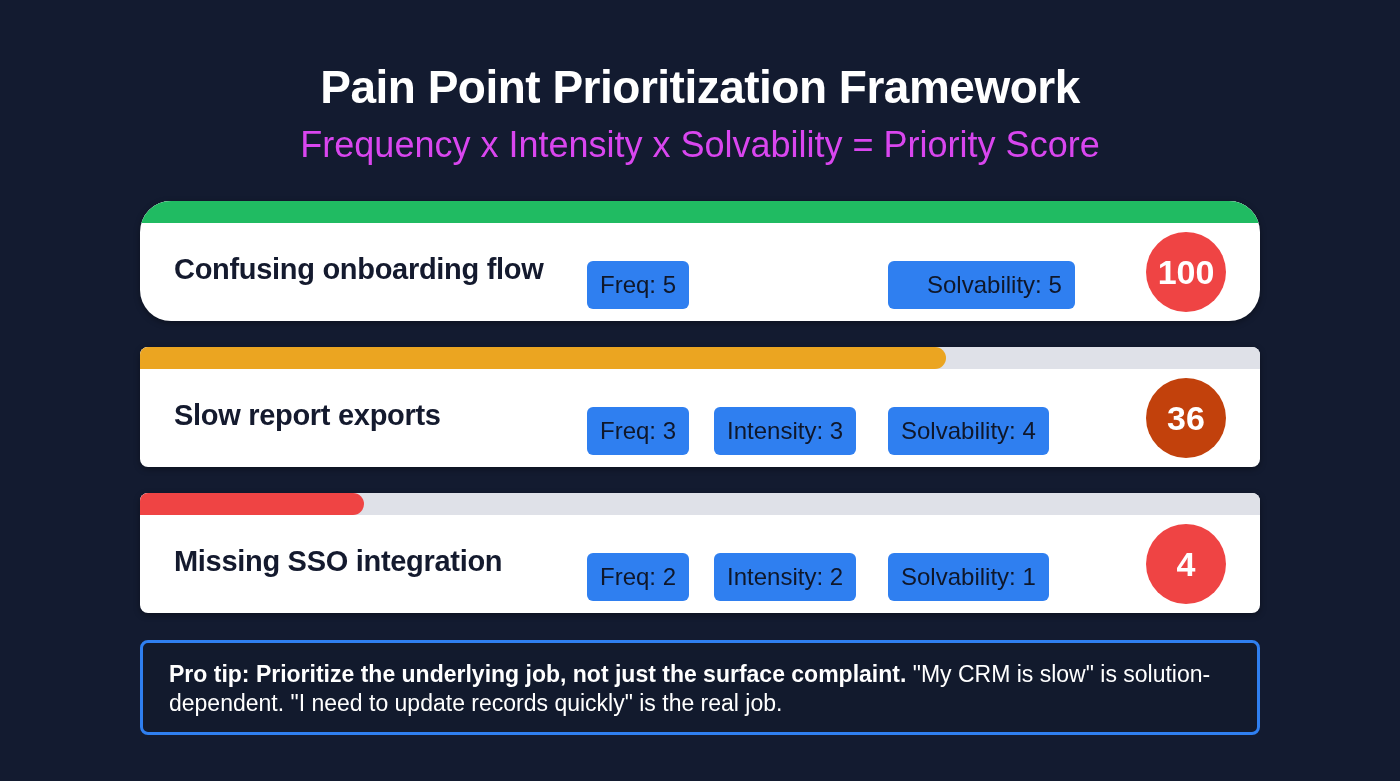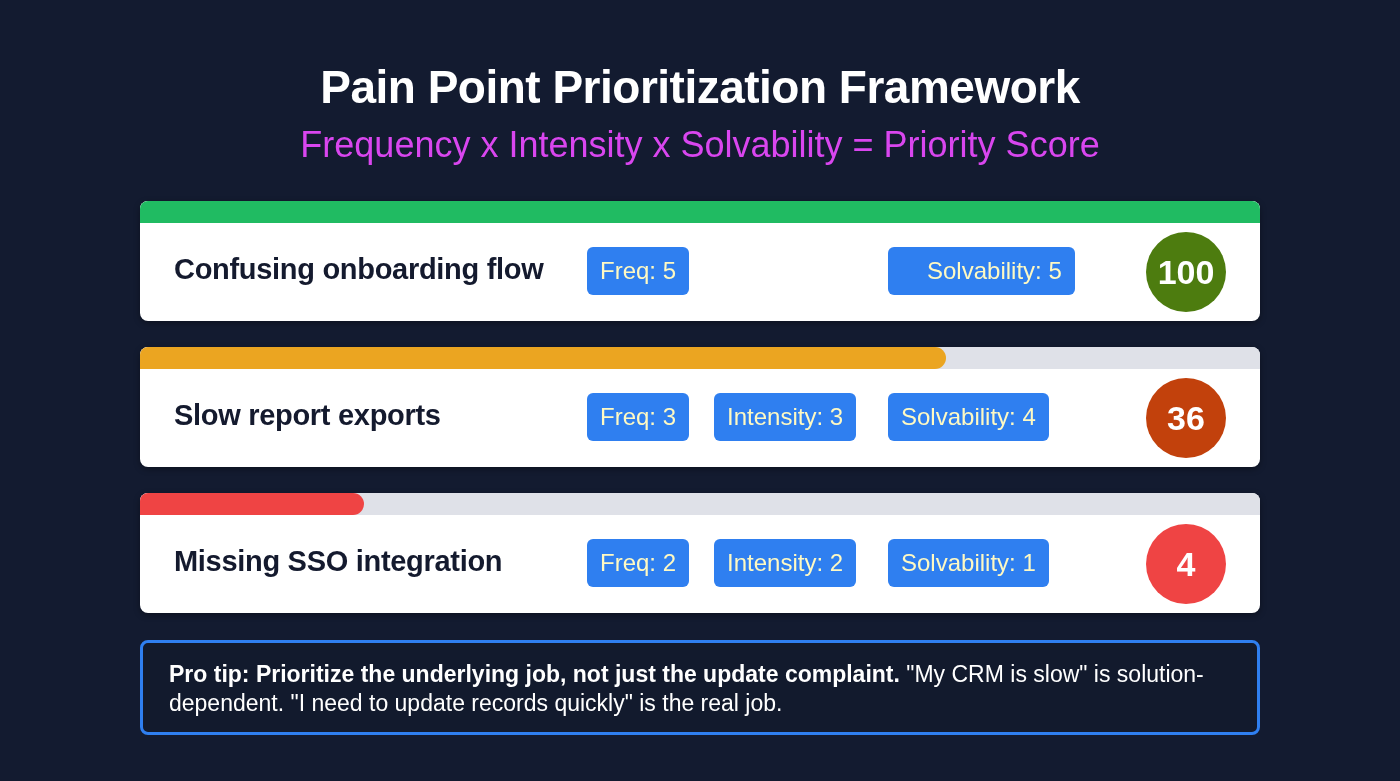--- a/index.html
+++ b/index.html
@@ -32,22 +32,22 @@
       position: absolute; left: 0; top: 0; height: 22px;
       border-radius: 0 11px 11px 0;
     }
     .card .fill.full { border-radius: 0; }
     .card .name {
       position: absolute; left: 34px; top: 52px;
       font-size: 29px; font-weight: 700; color: #141a2e;
       letter-spacing: -0.3px;
     }
     .badge {
-      position: absolute; top: 46px; height: 48px;
-      background: #2f7ff0; color: #fef9c3; border-radius: 6px;
+      position: absolute; top: 60px; height: 48px;
+      background: #2f7ff0; color: #0f172a; border-radius: 6px;
       font-size: 24px; line-height: 48px; text-align: center;
       padding: 0 13px; white-space: nowrap;
     }
     .score {
       position: absolute; left: 1006px; top: 31px;
       width: 80px; height: 80px; border-radius: 50%;
       color: #ffffff; font-size: 34px; font-weight: 700;
       line-height: 80px; text-align: center;
     }
     .tip {
@@ -61,28 +61,28 @@
     .tip .bold { font-weight: 700; }
   </style>
 </head>
 <body>
 
 <div class="stage">
 
   <div class="title">Pain Point Prioritization Framework</div>
   <div class="subtitle">Frequency x Intensity x Solvability = Priority Score</div>
 
-  <div class="card" style="top:193px;">
+  <div class="card" style="top:193px;border-radius:31px;">
     <div class="track">
       <div class="fill full" style="width:100%;background:#20bb62;"></div>
     </div>
     <div class="name">Confusing onboarding flow</div>
     <div class="badge" style="left:447px;">Freq: 5</div>
     <div class="badge" style="left:748px;padding-left:39px;">Solvability: 5</div>
-    <div class="score" style="background:#4d7c0f;">100</div>
+    <div class="score" style="background:#ef4444;">100</div>
   </div>
 
   <div class="card" style="top:339px;">
     <div class="track">
       <div class="fill" style="width:72%;background:#eba521;"></div>
     </div>
     <div class="name">Slow report exports</div>
     <div class="badge" style="left:447px;">Freq: 3</div>
     <div class="badge" style="left:574px;">Intensity: 3</div>
     <div class="badge" style="left:748px;">Solvability: 4</div>
@@ -93,15 +93,15 @@
     <div class="track">
       <div class="fill" style="width:20%;background:#ef4444;"></div>
     </div>
     <div class="name">Missing SSO integration</div>
     <div class="badge" style="left:447px;">Freq: 2</div>
     <div class="badge" style="left:574px;">Intensity: 2</div>
     <div class="badge" style="left:748px;">Solvability: 1</div>
     <div class="score" style="background:#ef4444;">4</div>
   </div>
 
-  <div class="tip"><span class="bold">Pro tip: Prioritize the underlying job, not just the update complaint.</span><span> "My CRM is slow" is solution-dependent. "I need to update records quickly" is the real job.</span></div>
+  <div class="tip"><span class="bold">Pro tip: Prioritize the underlying job, not just the surface complaint.</span><span> "My CRM is slow" is solution-dependent. "I need to update records quickly" is the real job.</span></div>
 
 </div>
 
 </body></html>

